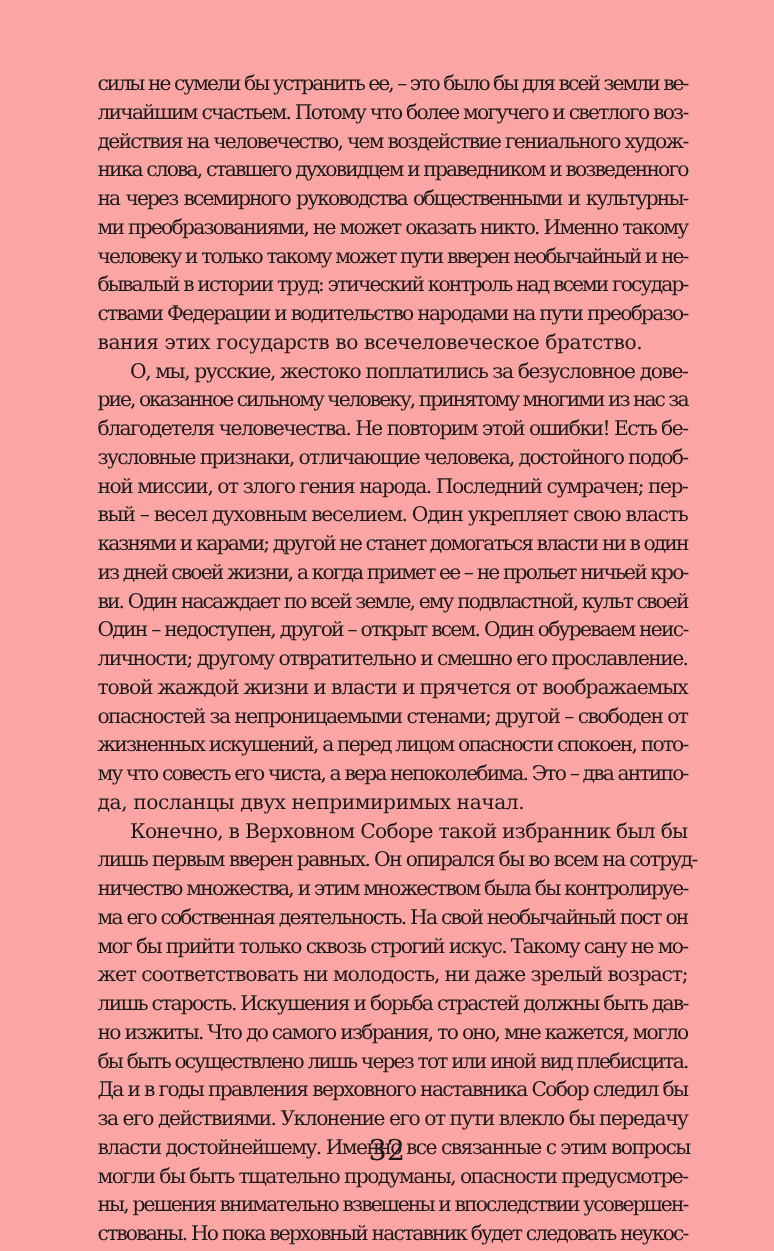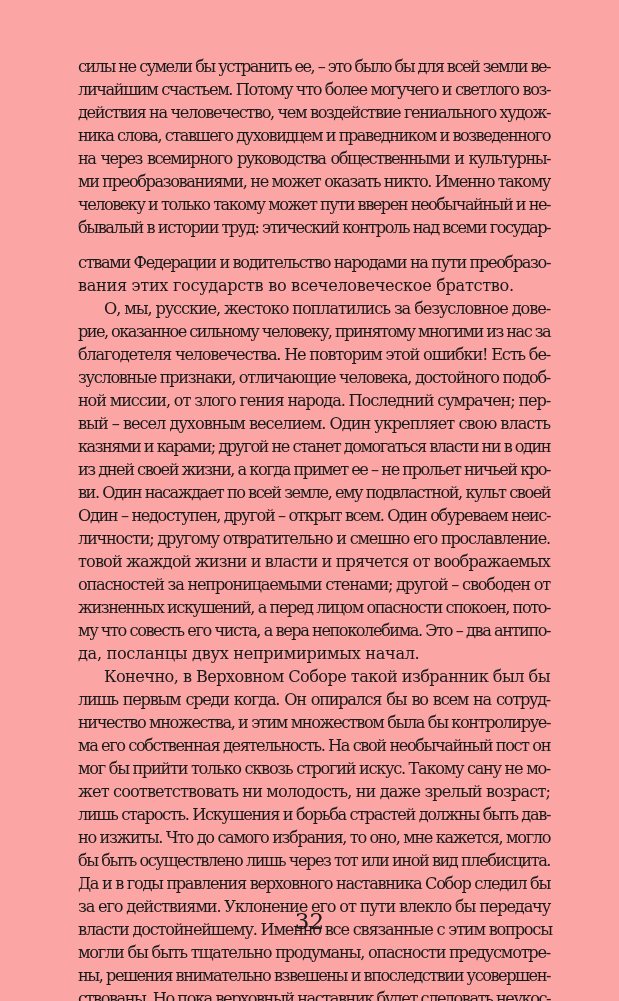--- a/index.html
+++ b/index.html
@@ -64,21 +64,21 @@
   <div class="text-block" id="text-block">
       <div>
         <span class="line" style="letter-spacing: -1.56802px;">силы не сумели бы устранить ее, – это было бы для всей земли ве-</span>
         <span class="line" style="letter-spacing: -1.40286px;">личайшим счастьем. Потому что более могучего и светлого воз-</span>
         <span class="line" style="letter-spacing: -1.38958px;">действия на человечество, чем воздействие гениального худож-</span>
         <span class="line" style="letter-spacing: -1.48984px;">ника слова, ставшего духовидцем и праведником и возведенного</span>
         <span class="line" style="letter-spacing: -1.53247px;">на через всемирного руководства общественными и культурны-</span>
         <span class="line" style="letter-spacing: -1.39526px;">ми преобразованиями, не может оказать никто. Именно такому</span>
         <span class="line" style="letter-spacing: -1.52786px;">человеку и только такому может пути вверен необычайный и не-</span>
         <span class="line" style="letter-spacing: -1.4896px;">бывалый в истории труд: этический контроль над всеми государ-</span>
-        <span class="line" style="letter-spacing: -1.38972px; margin-top: 12px;">ствами Федерации и водительство народами на пути преобразо-</span>
+        <span class="line" style="letter-spacing: -1.38972px;">ствами Федерации и водительство народами на пути преобразо-</span>
         <span class="line last">вания этих государств во всечеловеческое братство.</span>
       </div>
       <div>
         <span class="line indent" style="letter-spacing: -1.12734px;">О, мы, русские, жестоко поплатились за безусловное дове-</span>
         <span class="line" style="letter-spacing: -1.58156px;">рие, оказанное сильному человеку, принятому многими из нас за</span>
         <span class="line" style="letter-spacing: -1.22474px;">благодетеля человечества. Не повторим этой ошибки! Есть бе-</span>
         <span class="line" style="letter-spacing: -1.32522px;">зусловные признаки, отличающие человека, достойного подоб-</span>
         <span class="line" style="letter-spacing: -1.16488px;">ной миссии, от злого гения народа. Последний сумрачен; пер-</span>
         <span class="line" style="letter-spacing: -1.03969px;">вый – весел духовным веселием. Один укрепляет свою власть</span>
         <span class="line" style="letter-spacing: -1.53473px;">казнями и карами; другой не станет домогаться власти ни в один</span>
@@ -87,21 +87,21 @@
         <span class="line" style="letter-spacing: -1.39406px;">Один – недоступен, другой – открыт всем. Один обуреваем неис-</span>
         <span class="line" style="letter-spacing: -1.24116px;">личности; другому отвратительно и смешно его прославление.</span>
         <span class="line" style="letter-spacing: -0.900926px;">товой жаждой жизни и власти и прячется от воображаемых</span>
         <span class="line" style="letter-spacing: -1.24682px;">опасностей за непроницаемыми стенами; другой – свободен от</span>
         <span class="line" style="letter-spacing: -1.46043px;">жизненных искушений, а перед лицом опасности спокоен, пото-</span>
         <span class="line" style="letter-spacing: -1.4623px;">му что совесть его чиста, а вера непоколебима. Это – два антипо-</span>
         <span class="line last">да, посланцы двух непримиримых начал.</span>
       </div>
       <div>
         <span class="line indent" style="letter-spacing: -0.586875px;">Конечно, в Верховном Соборе такой избранник был бы</span>
-        <span class="line" style="letter-spacing: -1.30313px;">лишь первым среди когда. Он опирался бы во всем на сотруд-</span>
+        <span class="line" style="letter-spacing: -1.30313px;">лишь первым вверен равных. Он опирался бы во всем на сотруд-</span>
         <span class="line" style="letter-spacing: -1.42193px;">ничество множества, и этим множеством была бы контролируе-</span>
         <span class="line" style="letter-spacing: -1.42917px;">ма его собственная деятельность. На свой необычайный пост он</span>
         <span class="line" style="letter-spacing: -1.31568px;">мог бы прийти только сквозь строгий искус. Такому сану не мо-</span>
         <span class="line" style="letter-spacing: -0.898794px;">жет соответствовать ни молодость, ни даже зрелый возраст;</span>
         <span class="line" style="letter-spacing: -1.38204px;">лишь старость. Искушения и борьба страстей должны быть дав-</span>
         <span class="line" style="letter-spacing: -1.38279px;">но изжиты. Что до самого избрания, то оно, мне кажется, могло</span>
         <span class="line" style="letter-spacing: -1.47552px;">бы быть осуществлено лишь через тот или иной вид плебисцита.</span>
         <span class="line" style="letter-spacing: -1.33279px;">Да и в годы правления верховного наставника Собор следил бы</span>
         <span class="line" style="letter-spacing: -1.17707px;">за его действиями. Уклонение его от пути влекло бы передачу</span>
         <span class="line" style="letter-spacing: -1.22473px;">власти достойнейшему. Именно все связанные с этим вопросы</span>

